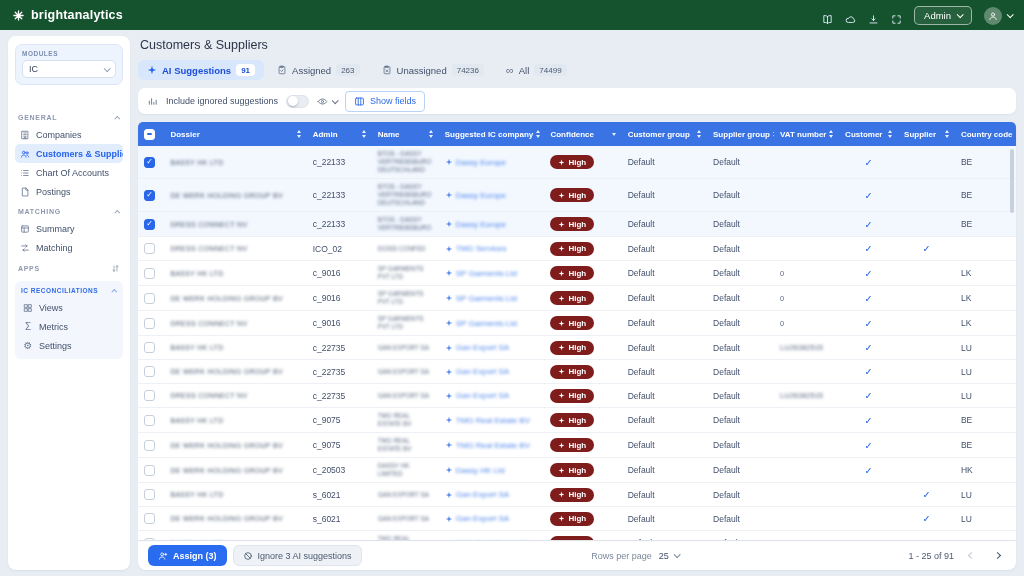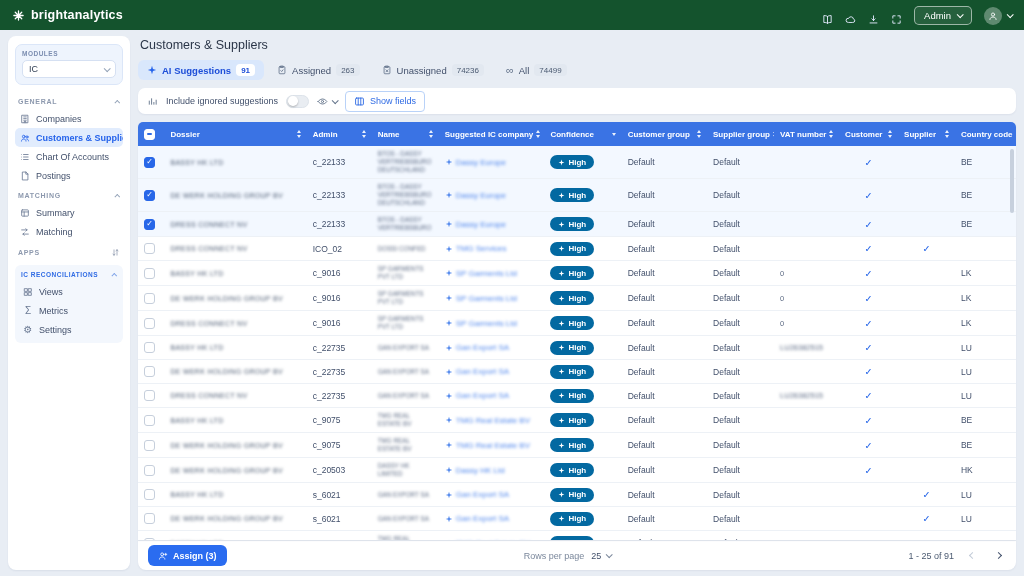--- a/index.html
+++ b/index.html
@@ -25,21 +25,21 @@
   .avatar-group{display:flex;align-items:center;gap:5px;cursor:pointer}
   .avatar{width:18px;height:18px;border-radius:50%;background:rgba(255,255,255,.32);display:flex;align-items:center;justify-content:center;color:#fff}
   .avatar .svg{width:10px;height:10px}
 
   
   .content{display:flex;gap:8px;padding:6px 8px;height:546px}
 
   
   .sidebar{width:122px;background:#fff;border-radius:8px;padding:8px 7px;box-shadow:0 1px 2px rgba(15,40,90,.07);
     display:flex;flex-direction:column;overflow:hidden;flex:0 0 auto}
-  .modules-box{background:#eef4fd;border:1px solid #dbe6f8;border-radius:7px;padding:5px 6px 6px;margin-bottom:6px}
+  .modules-box{background:#eef4fd;border:1px solid #dbe6f8;border-radius:7px;padding:5px 6px 6px;margin-bottom:22px}
   .modules-label{font-size:6.5px;font-weight:bold;color:#7b8db0;letter-spacing:.5px;margin-bottom:3px}
   .module-select{background:#fff;border:1px solid #d5e0f2;border-radius:5px;height:18px;display:flex;align-items:center;
     justify-content:space-between;padding:0 6px;font-size:9px;color:#334155;cursor:pointer}
   .module-select .chev{color:#94a3b8}
   .sec-head{display:flex;align-items:center;justify-content:space-between;font-size:7px;font-weight:bold;color:#8d99ae;
     letter-spacing:.7px;padding:7px 3px 4px;cursor:pointer}
   .sec-head .chev{width:4px;height:4px;color:#94a3b8}
   .nav-item{display:flex;align-items:center;gap:6px;padding:4.5px 5px;border-radius:5px;font-size:9px;color:#42506b;cursor:pointer;white-space:nowrap;overflow:hidden}
   .nav-item .svg{width:10px;height:10px;color:#6b7a94;flex:0 0 auto}
   .nav-item.active{background:#e1ecfd;color:#2563eb;font-weight:bold}
@@ -80,21 +80,21 @@
   .sort i{display:block;width:0;height:0;border-left:2.6px solid transparent;border-right:2.6px solid transparent}
   .sort .t-up{border-bottom:3px solid #fff}
   .sort .t-dn{border-top:3px solid #fff}
   tbody td{border-bottom:1px solid #edf1f6;padding:4px 6px;font-size:8.5px;color:#42506b;vertical-align:middle;height:24px;overflow:hidden}
   tr.selected td{background:#f3f8ff}
   .blur{filter:blur(1.8px)}
   .cell-dossier{font-size:7px;color:#4b5a71;letter-spacing:.3px;text-transform:uppercase;white-space:nowrap;display:block}
   .cell-name{font-size:6.3px;line-height:8px;color:#5d6b84;text-transform:uppercase;display:block}
   .sugg{display:flex;align-items:center;gap:3px;color:#4f86ec;font-size:8px;cursor:pointer}
   .sugg .spark-ic{width:8px;height:8px;flex:0 0 auto}
-  .pill{display:inline-flex;align-items:center;gap:3px;background:#0369a1;color:#fff;border-radius:9px;padding:2.5px 8px;font-size:8px;font-weight:bold}
+  .pill{display:inline-flex;align-items:center;gap:3px;background:#7f1d1d;color:#fff;border-radius:9px;padding:2.5px 8px;font-size:8px;font-weight:bold}
   .pill .spark-ic{width:7px;height:7px}
   .cb{width:11px;height:11px;border:1px solid #c6cfdc;border-radius:3px;background:#fff;display:flex;align-items:center;justify-content:center;font-size:8px;line-height:1;color:#fff;cursor:pointer}
   .cb.checked{background:#2867e8;border-color:#2867e8}
   .cb.header{border-color:#fff}
   .cb.header::after{content:"";width:5px;height:1.6px;background:#2f6be4;border-radius:1px}
   .check-cell{text-align:center;color:#2867e8;font-size:9.5px}
   .vat-cell{font-size:7.5px;color:#5d6b84;display:block;white-space:nowrap}
   .vscroll{position:absolute;top:27px;right:2px;bottom:4px;width:4px}
   .vthumb{width:4px;height:64px;background:#c7d0dd;border-radius:2px}
 
@@ -999,20 +999,27 @@
 
     <div class="footerbar">
       <button class="btn primary">
         <svg class="svg" viewBox="0 0 24 24">
             <circle cx="10" cy="8" r="3.4"></circle>
             <path d="M3.5 19.5c0-3.3 2.9-5.2 6.5-5.2s6.5 1.9 6.5 5.2"></path>
             <path d="M18.5 5.5v5M16 8h5"></path>
           </svg>
         <span>Assign (3)</span>
       </button>
+      <button class="btn ignore">
+        <svg class="svg" viewBox="0 0 24 24">
+            <circle cx="12" cy="12" r="8"></circle>
+            <path d="M6.6 6.6l10.8 10.8"></path>
+          </svg>
+        <span>Ignore 3 AI suggestions</span>
+      </button>
       <div class="rows-group">
         <span class="muted">Rows per page</span>
         <span class="rpp">
           <span>25</span>
           <span class="chev down"></span>
         </span>
       </div>
       <div class="range-group">
         <span>1 - 25 of 91</span>
         <span class="pg prev">

